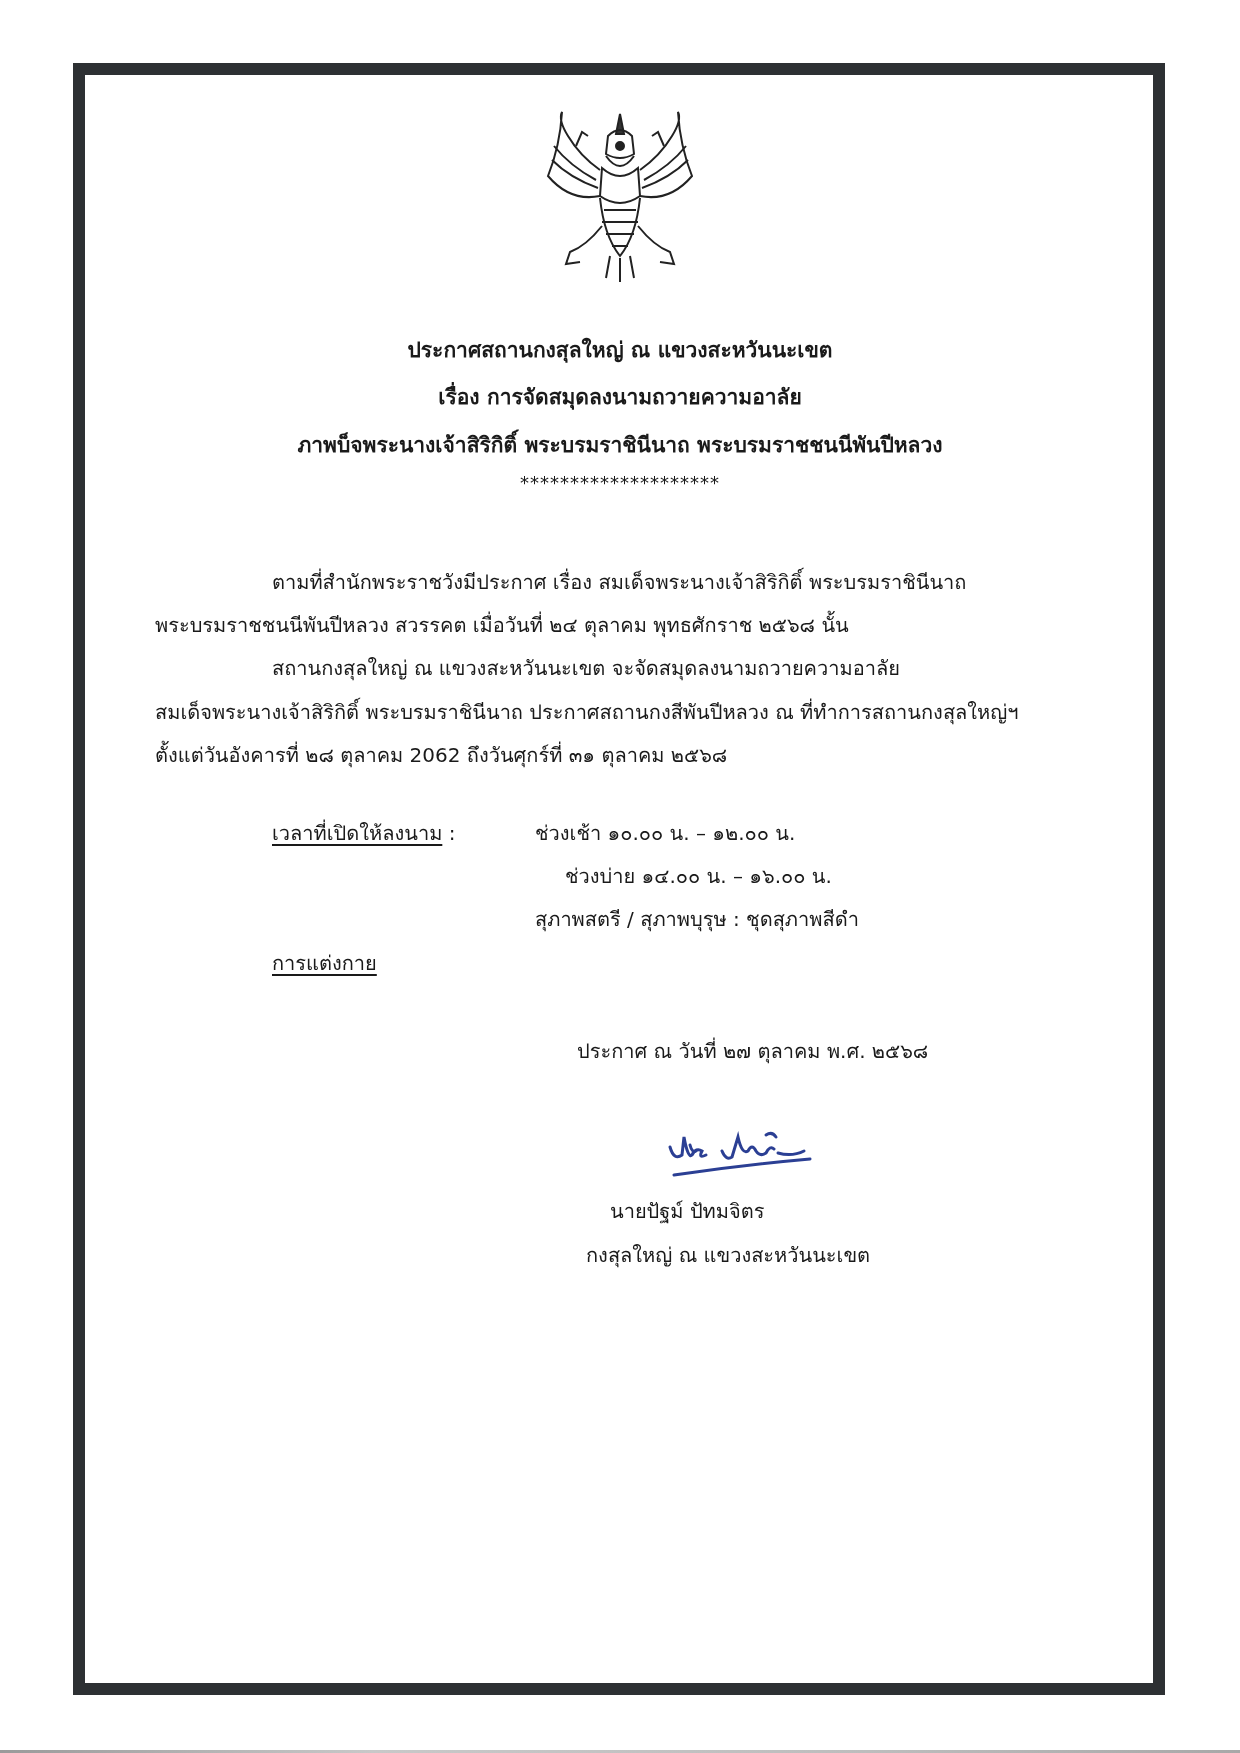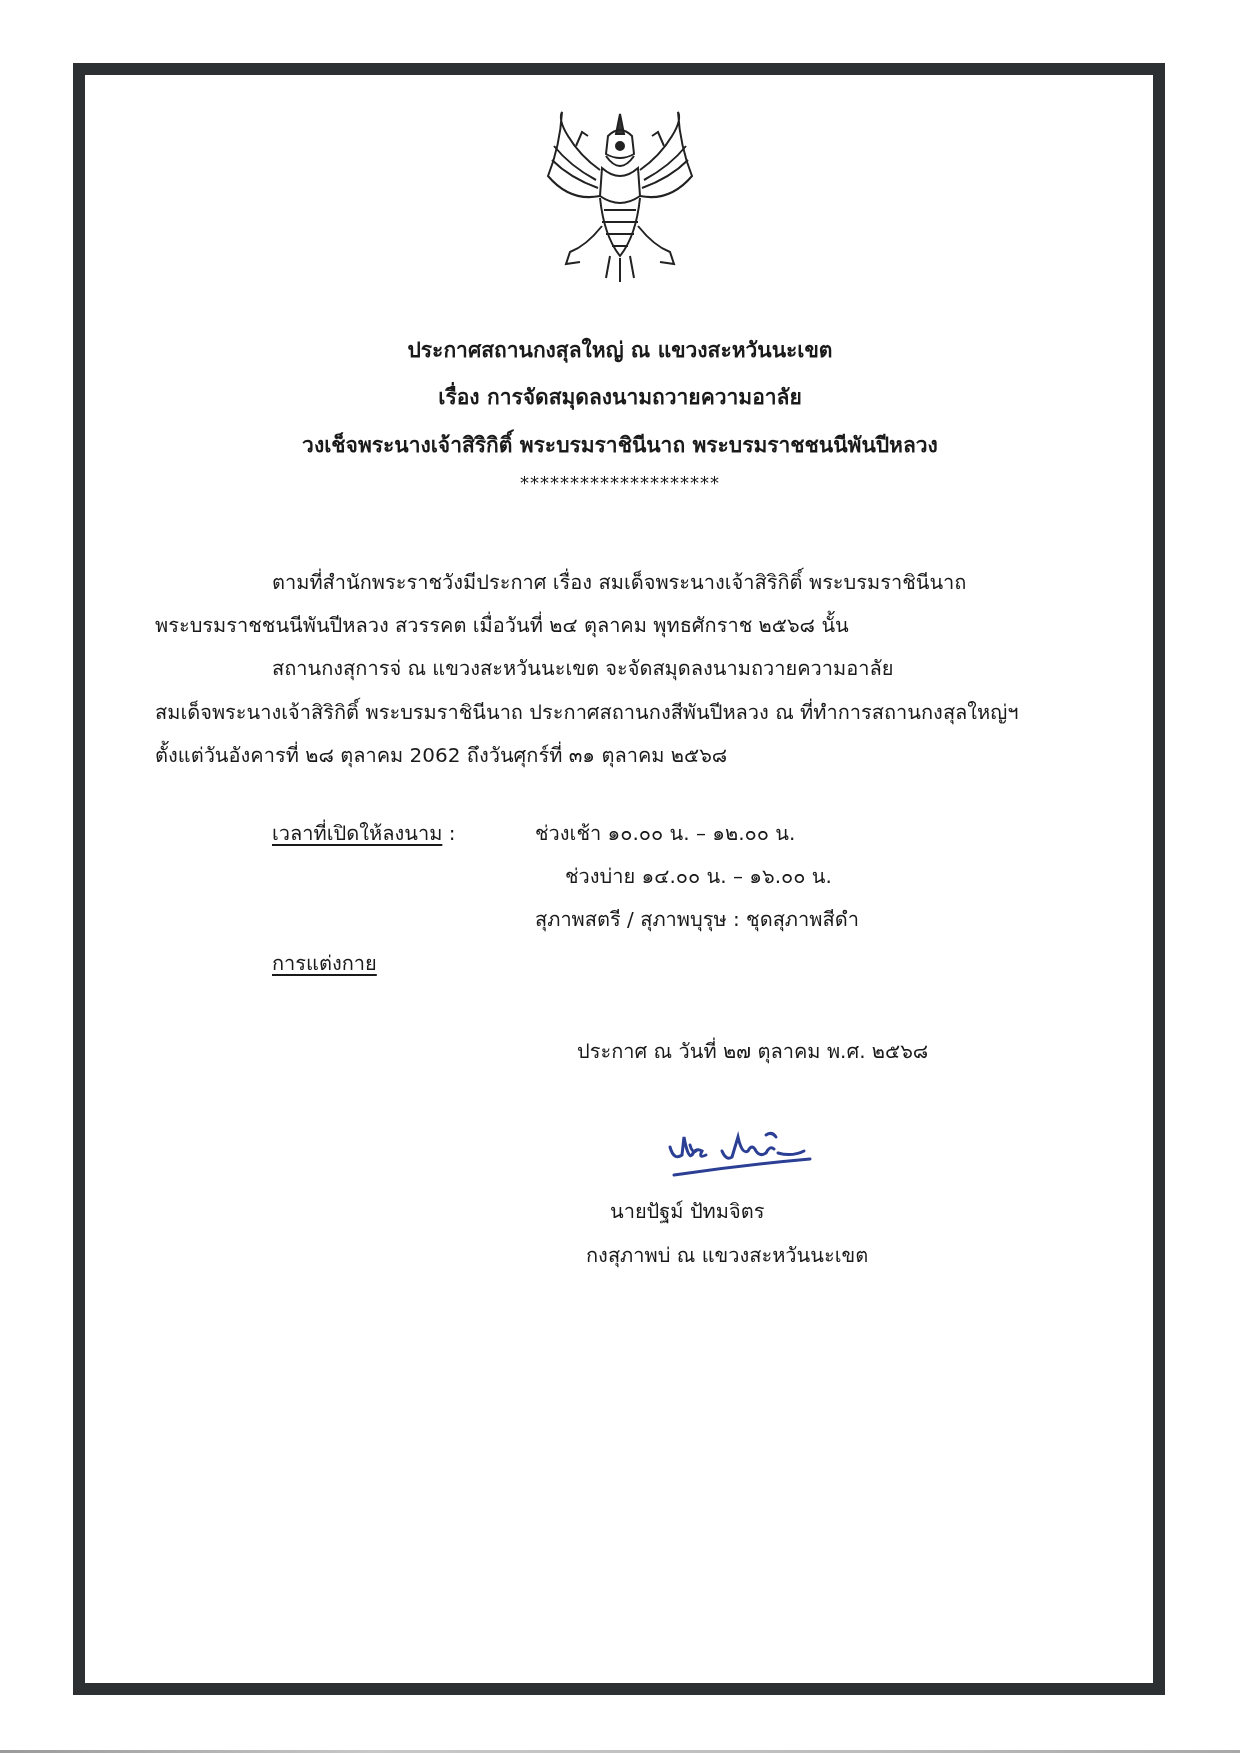--- a/index.html
+++ b/index.html
@@ -48,27 +48,27 @@
     <path d="M60 92 Q64 130 80 150 Q96 130 100 92"></path>
     <path d="M64 104 L96 104 M62 116 L98 116 M66 128 L94 128 M72 140 L88 140"></path>
     <path d="M62 120 Q46 140 30 146 L26 158 L40 156"></path>
     <path d="M98 120 Q114 140 130 146 L134 158 L120 156"></path>
     <path d="M70 150 L66 172 M80 152 L80 176 M90 150 L94 172"></path>
   </g>
 </svg>
 
 <div class="abs title" style="top:333px">ประกาศสถานกงสุลใหญ่ ณ แขวงสะหวันนะเขต</div>
 <div class="abs title" style="top:380px">เรื่อง การจัดสมุดลงนามถวายความอาลัย</div>
-<div class="abs title" style="top:428px">วงเช็จพระนางเจ้าสิริกิติ์ พระบรมราชินีนาถ พระบรมราชชนนีพันปีหลวง</div>
+<div class="abs title" style="top:428px">ภาพบ็จพระนางเจ้าสิริกิติ์ พระบรมราชินีนาถ พระบรมราชชนนีพันปีหลวง</div>
 <div class="abs stars" style="top:472px">********************</div>
 
 <div class="abs body" style="left:272px; top:566px">ตามที่สำนักพระราชวังมีประกาศ เรื่อง สมเด็จพระนางเจ้าสิริกิติ์ พระบรมราชินีนาถ</div>
 <div class="abs body" style="left:155px; top:609px">พระบรมราชชนนีพันปีหลวง สวรรคต เมื่อวันที่ ๒๔ ตุลาคม พุทธศักราช ๒๕๖๘ นั้น</div>
 
-<div class="abs body" style="left:272px; top:652px">สถานกงสุการจ่ ณ แขวงสะหวันนะเขต จะจัดสมุดลงนามถวายความอาลัย</div>
+<div class="abs body" style="left:272px; top:652px">สถานกงสุลใหญ่ ณ แขวงสะหวันนะเขต จะจัดสมุดลงนามถวายความอาลัย</div>
 <div class="abs body" style="left:155px; top:696px">สมเด็จพระนางเจ้าสิริกิติ์ พระบรมราชินีนาถ ประกาศสถานกงสีพันปีหลวง ณ ที่ทำการสถานกงสุลใหญ่ฯ</div>
 <div class="abs body" style="left:155px; top:739px">ตั้งแต่วันอังคารที่ ๒๘ ตุลาคม 2062 ถึงวันศุกร์ที่ ๓๑ ตุลาคม ๒๕๖๘</div>
 
 <div class="abs body" style="left:272px; top:817px">
   <span class="u">เวลาที่เปิดให้ลงนาม</span>
   <span>:</span>
 </div>
 <div class="abs body" style="left:535px; top:817px">ช่วงเช้า  ๑๐.๐๐ น. – ๑๒.๐๐ น.</div>
 <div class="abs body" style="left:565px; top:860px">ช่วงบ่าย ๑๔.๐๐ น. – ๑๖.๐๐ น.</div>
 
@@ -82,15 +82,15 @@
     <path d="M8 22 Q12 36 20 30 L22 12 Q26 34 30 30 Q34 22 40 26 Q36 34 44 30"></path>
     <path d="M28 20 Q30 28 34 26"></path>
     <path d="M60 26 Q64 36 70 32 L76 12 Q80 30 86 26 Q90 18 94 26 Q98 32 104 28 Q108 20 112 24"></path>
     <path d="M104 10 Q110 6 114 12"></path>
     <path d="M116 28 Q130 32 142 26"></path>
     <path d="M12 50 Q80 40 148 34"></path>
   </g>
 </svg>
 
 <div class="abs body" style="left:610px; top:1195px">นายปัฐม์ ปัทมจิตร</div>
-<div class="abs body" style="left:586px; top:1239px">กงสุภาพบ่ ณ แขวงสะหวันนะเขต</div>
+<div class="abs body" style="left:586px; top:1239px">กงสุลใหญ่ ณ แขวงสะหวันนะเขต</div>
 
 <div class="scanline"></div>
 
 </body></html>

